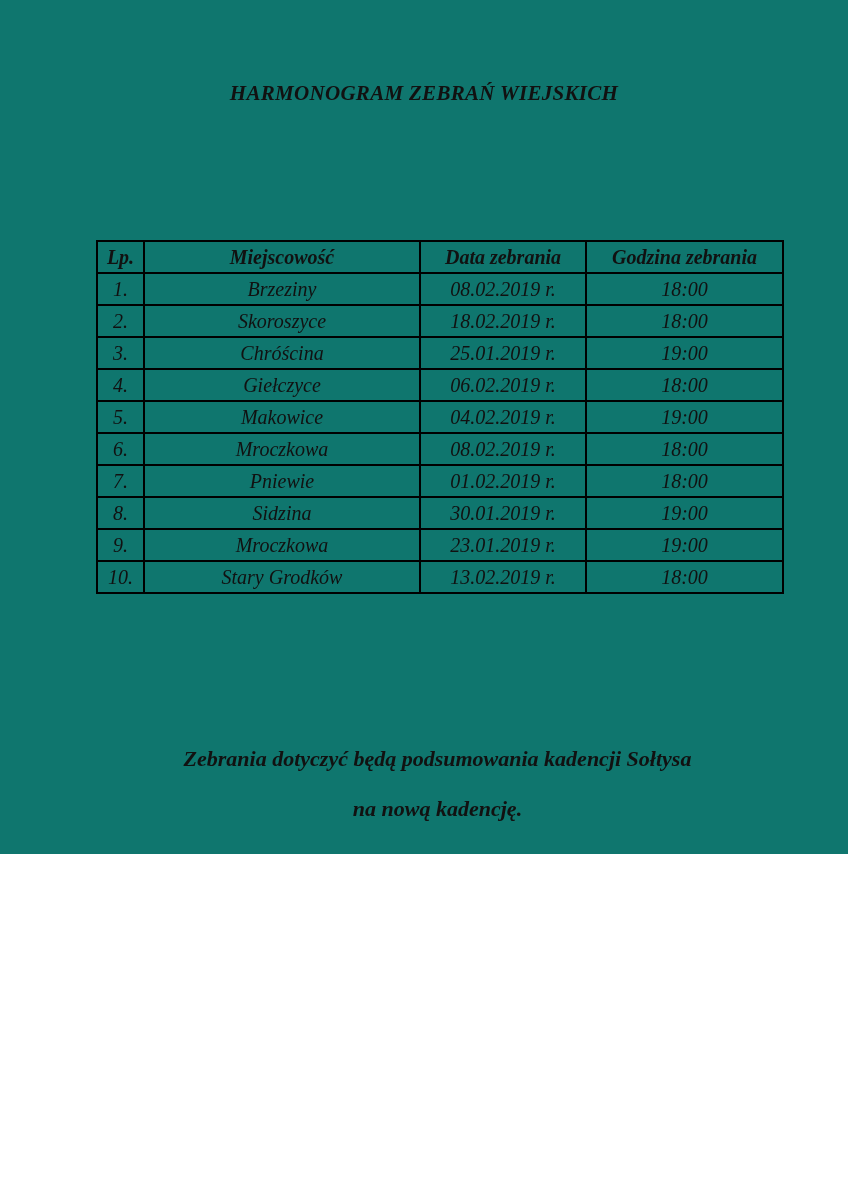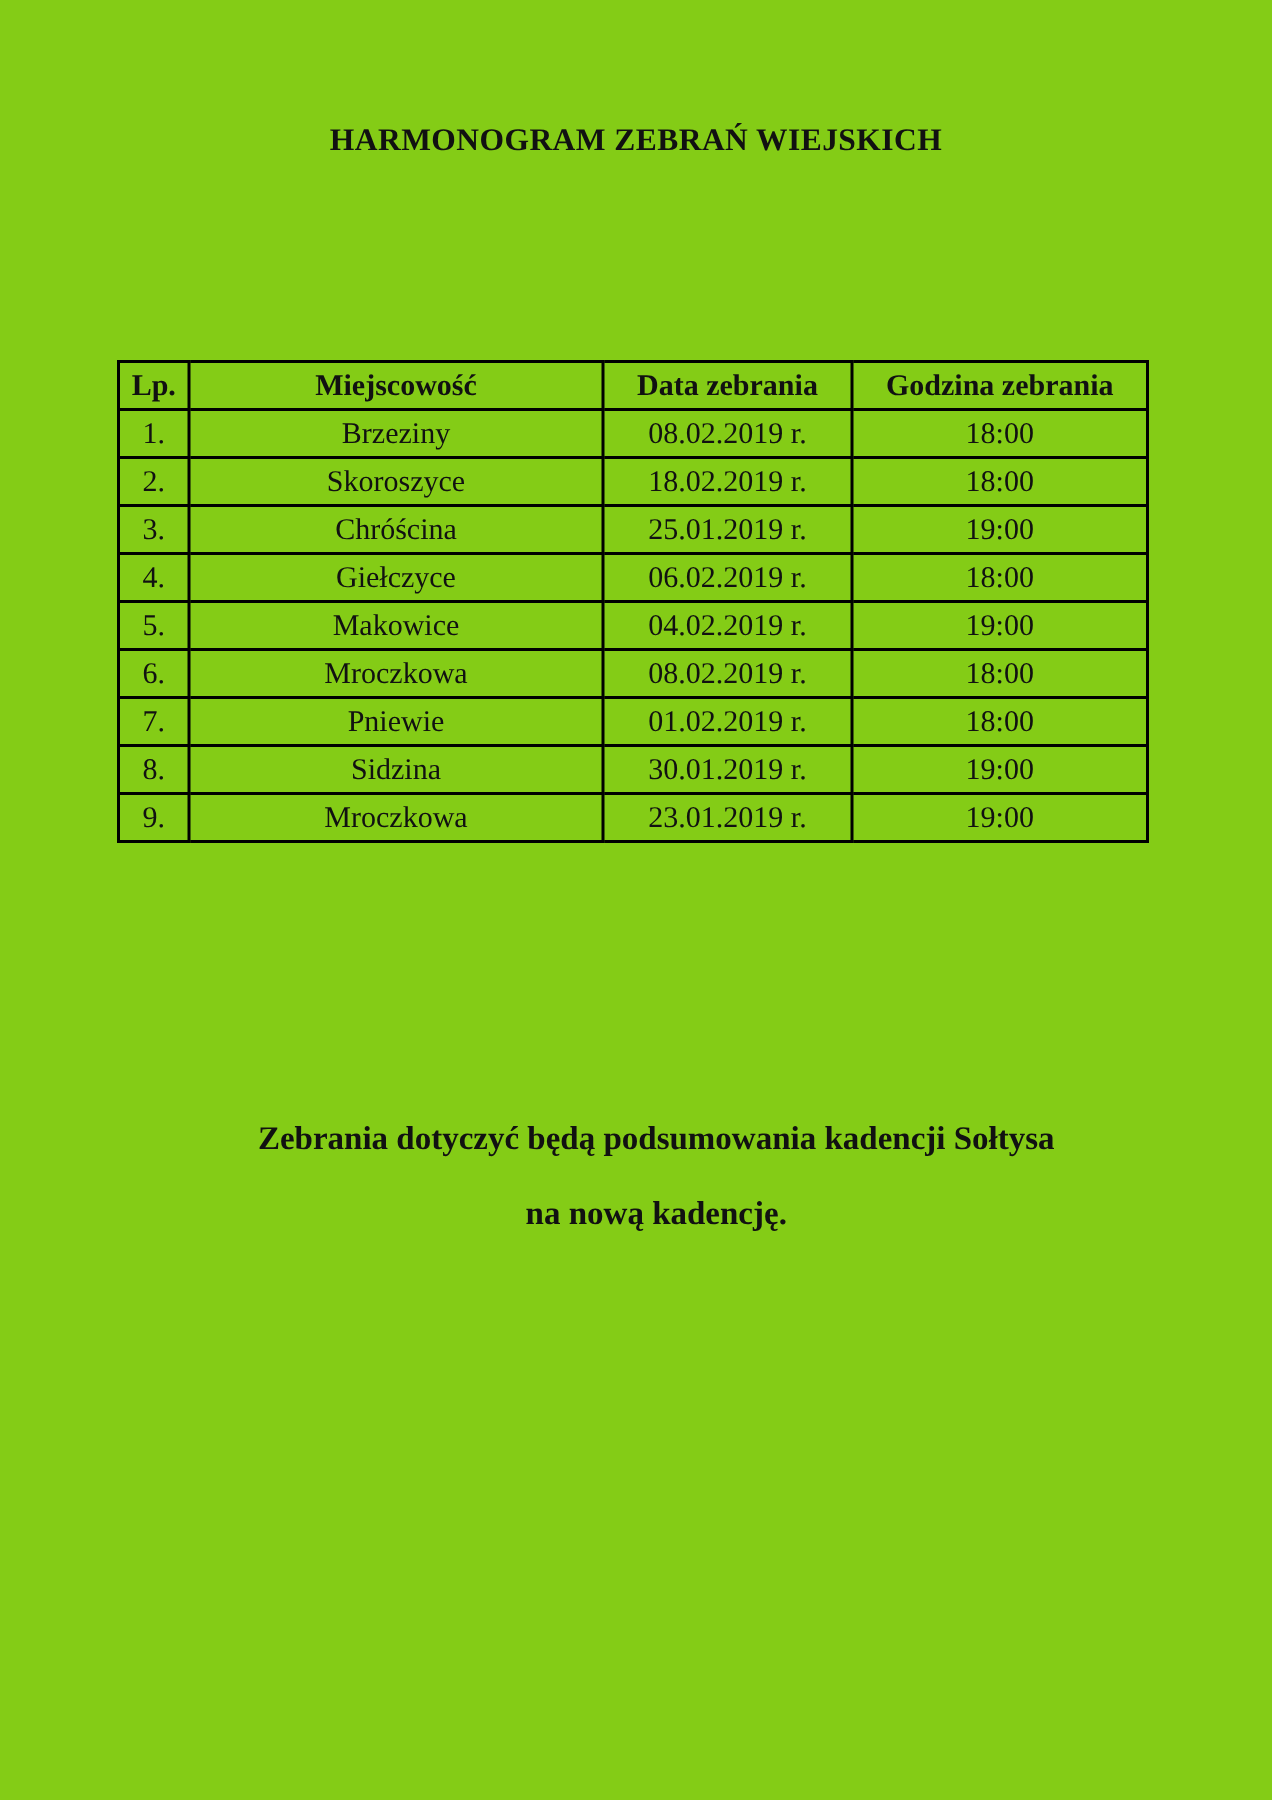--- a/index.html
+++ b/index.html
@@ -4,38 +4,39 @@
 <style>
   * { margin: 0; padding: 0; box-sizing: border-box; }
   html, body {
     width: 848px; height: 1200px;
     background: #ffffff;
     font-family: "Liberation Serif", serif;
     color: #111111;
   }
   .page {
     position: relative;
-    width: 848px; height: 1200px;
-    background: #84cc16;
+    width: 848px; height: 854px;
+    background: #0f766e;
     overflow: hidden;
+    font-style: italic;
   }
   .doc-title {
     position: absolute;
     top: 74px; left: 0;
     width: 100%;
     text-align: center;
     font-weight: bold;
     font-size: 21px;
     letter-spacing: 0.3px;
   }
   .doc-title .title-line { line-height: 39px; }
 
   table.schedule {
     position: absolute;
-    top: 240px; left: 78px;
+    top: 240px; left: 96px;
     width: 686px;
     border-collapse: collapse;
     table-layout: fixed;
   }
   table.schedule th,
   table.schedule td {
     border: 2px solid #000000;
     text-align: center;
     vertical-align: middle;
     height: 32px;
@@ -133,20 +134,26 @@
         <td>Sidzina</td>
         <td>30.01.2019 r.</td>
         <td>19:00</td>
       </tr>
       <tr>
         <td>9.</td>
         <td>Mroczkowa</td>
         <td>23.01.2019 r.</td>
         <td>19:00</td>
       </tr>
+      <tr>
+        <td>10.</td>
+        <td>Stary Grodków</td>
+        <td>13.02.2019 r.</td>
+        <td>18:00</td>
+      </tr>
     </tbody>
   </table>
 
   <div class="footer-note">
     <div class="note-line">Zebrania dotyczyć będą podsumowania kadencji Sołtysa</div>
     <div class="note-line">na nową kadencję.</div>
   </div>
 
 </div>
 

